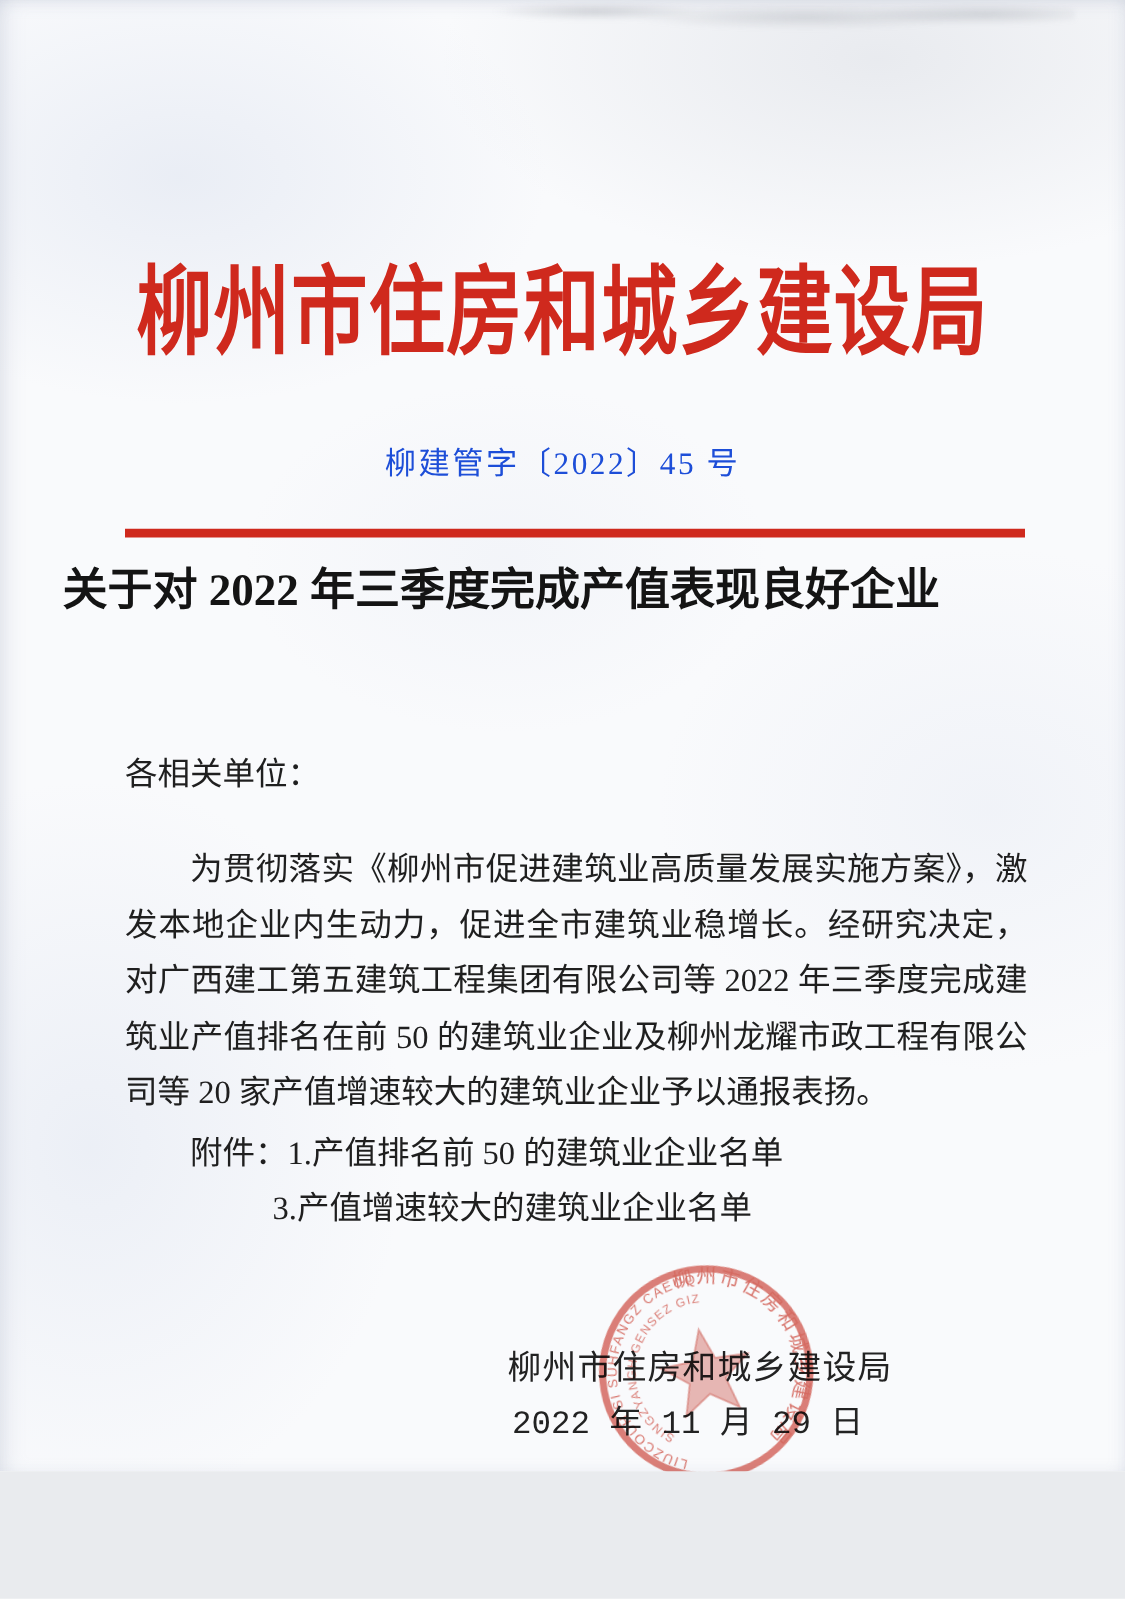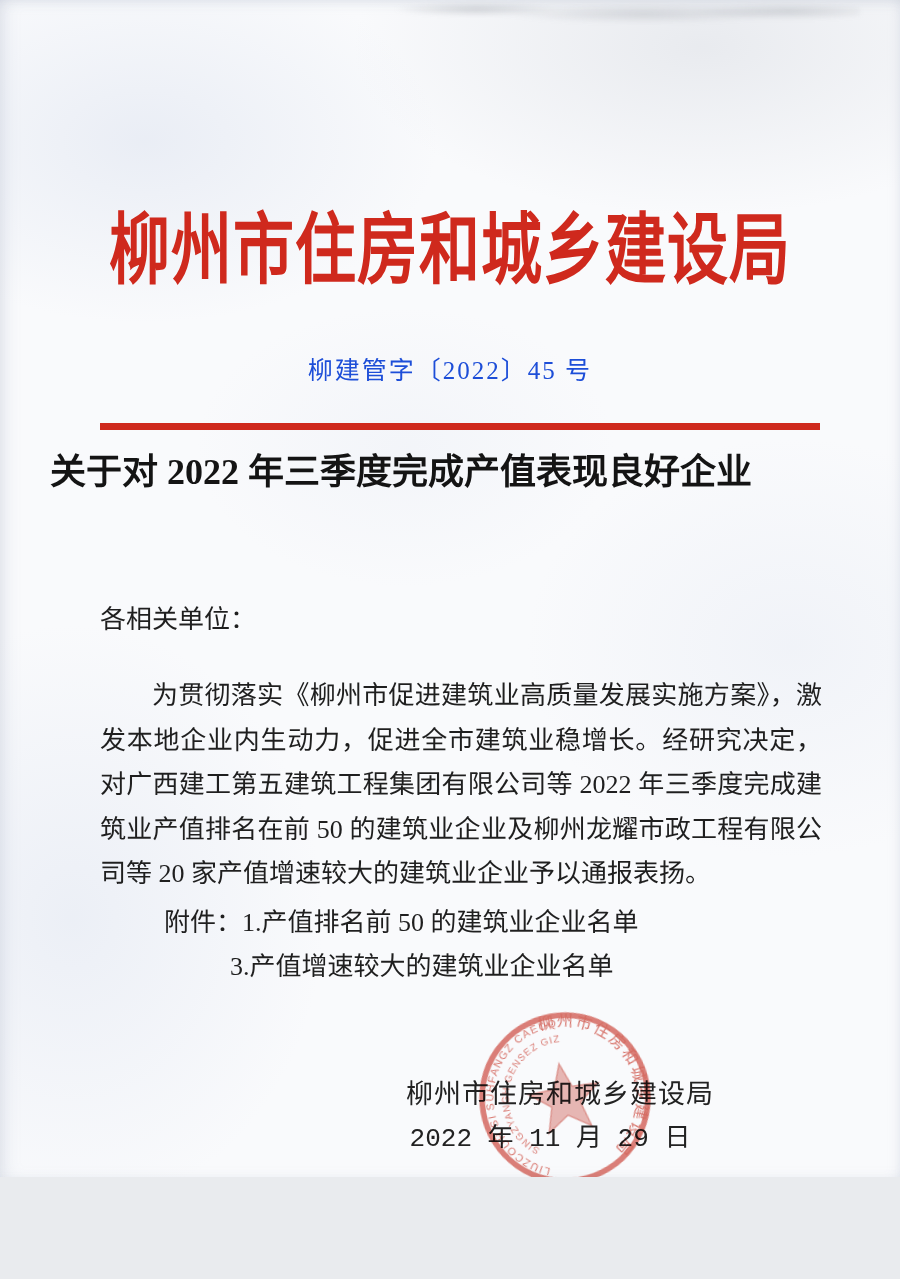--- a/index.html
+++ b/index.html
@@ -84,21 +84,20 @@
     text-justify: inter-ideograph;
     text-indent: 2em;
     color: #1f1f1f;
     margin-top: 28px;
   }
   .attachments {
     position: absolute; top: 901px; left: 152px;
     font-size: 26px;
     line-height: 44px;
     color: #1f1f1f;
-    margin-left: 12px;
   }
   .attachments .row { white-space: nowrap; }
   .attachments .row2 { padding-left: 66px; }
   .signature-agency {
     position: absolute; top: 1072px; left: 400px; width: 320px;
     text-align: center;
     font-size: 27px;
     letter-spacing: 1px;
     color: #222;
   }

